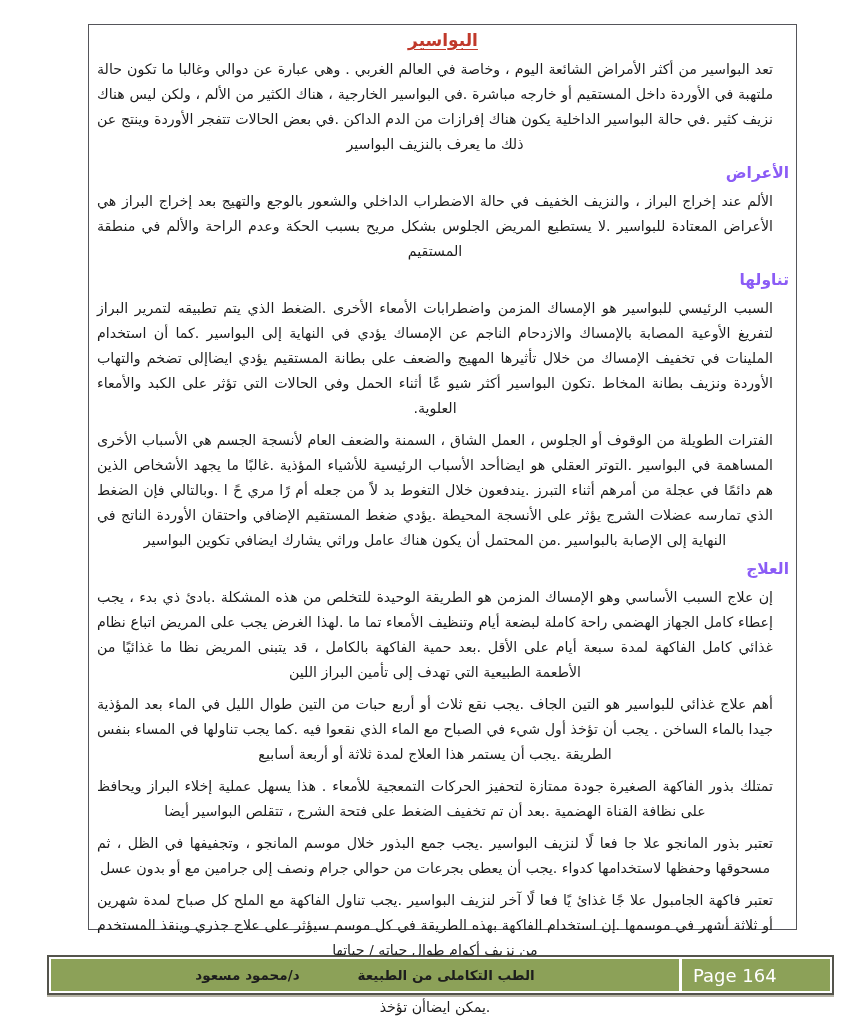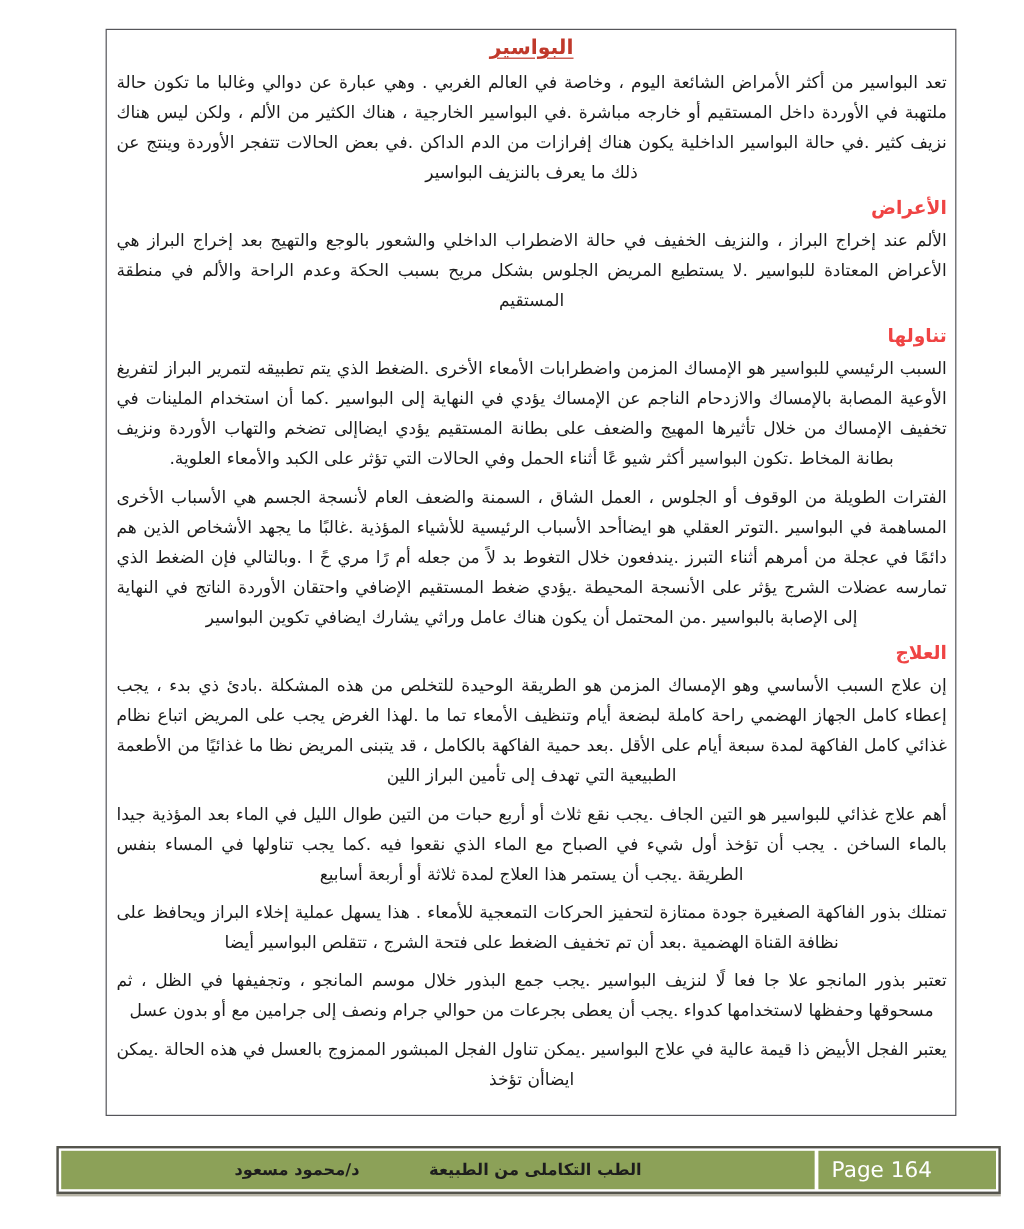--- a/index.html
+++ b/index.html
@@ -21,25 +21,25 @@
     direction:rtl;text-align:center;
     color:var(--title-red,#c0392b);
     font-weight:bold;font-size:17px;
     text-decoration:underline;text-underline-offset:3px;
     margin:3px 0 7px 0;
   }
   .para{
     direction:rtl;unicode-bidi:embed;
     text-align:justify;text-align-last:center;
     font-size:14.2px;line-height:25px;color:#1c1c1c;
-    margin:0 0 7px 0;
+    margin:0 16px 7px 0;
   }
   .heading{
     direction:rtl;text-align:right;
-    font-weight:bold;font-size:15.5px;color:#ef4444;
+    font-weight:bold;font-size:15.5px;color:#8b5cf6;
     margin:3px 0 7px 0;
   }
   .footer-bar{
     position:absolute;left:47px;top:955px;width:787px;
     box-sizing:border-box;
     border:2px solid #54544c;background:#ffffff;padding:2px;
     box-shadow:0 2px 0 #b7b4a6;
     display:flex;align-items:stretch;
   }
   .footer-main{
@@ -67,20 +67,21 @@
   <h2 class="heading">الأعراض</h2>
   <p class="para">الألم عند إخراج البراز ، والنزيف الخفيف في حالة الاضطراب الداخلي والشعور بالوجع والتهيج بعد إخراج البراز هي الأعراض المعتادة للبواسير .لا يستطيع المريض الجلوس بشكل مريح بسبب الحكة وعدم الراحة والألم في منطقة المستقيم</p>
   <h2 class="heading">تناولها</h2>
   <p class="para">السبب الرئيسي للبواسير هو الإمساك المزمن واضطرابات الأمعاء الأخرى .الضغط الذي يتم تطبيقه لتمرير البراز لتفريغ الأوعية المصابة بالإمساك والازدحام الناجم عن الإمساك يؤدي في النهاية إلى البواسير .كما أن استخدام الملينات في تخفيف الإمساك من خلال تأثيرها المهيج والضعف على بطانة المستقيم يؤدي ايضاإلى تضخم والتهاب الأوردة ونزيف بطانة المخاط .تكون البواسير أكثر شيو عًا أثناء الحمل وفي الحالات التي تؤثر على الكبد والأمعاء العلوية.</p>
   <p class="para">الفترات الطويلة من الوقوف أو الجلوس ، العمل الشاق ، السمنة والضعف العام لأنسجة الجسم هي الأسباب الأخرى المساهمة في البواسير .التوتر العقلي هو ايضاأحد الأسباب الرئيسية للأشياء المؤذية .غالبًا ما يجهد الأشخاص الذين هم دائمًا في عجلة من أمرهم أثناء التبرز .يندفعون خلال التغوط بد لاً من جعله أم رًا مري حً ا .وبالتالي فإن الضغط الذي تمارسه عضلات الشرج يؤثر على الأنسجة المحيطة .يؤدي ضغط المستقيم الإضافي واحتقان الأوردة الناتج في النهاية إلى الإصابة بالبواسير .من المحتمل أن يكون هناك عامل وراثي يشارك ايضافي تكوين البواسير</p>
   <h2 class="heading">العلاج</h2>
   <p class="para">إن علاج السبب الأساسي وهو الإمساك المزمن هو الطريقة الوحيدة للتخلص من هذه المشكلة .بادئ ذي بدء ، يجب إعطاء كامل الجهاز الهضمي راحة كاملة لبضعة أيام وتنظيف الأمعاء تما ما .لهذا الغرض يجب على المريض اتباع نظام غذائي كامل الفاكهة لمدة سبعة أيام على الأقل .بعد حمية الفاكهة بالكامل ، قد يتبنى المريض نظا ما غذائيًا من الأطعمة الطبيعية التي تهدف إلى تأمين البراز اللين</p>
   <p class="para">أهم علاج غذائي للبواسير هو التين الجاف .يجب نقع ثلاث أو أربع حبات من التين طوال الليل في الماء بعد المؤذية جيدا بالماء الساخن . يجب أن تؤخذ أول شيء في الصباح مع الماء الذي نقعوا فيه .كما يجب تناولها في المساء بنفس الطريقة .يجب أن يستمر هذا العلاج لمدة ثلاثة أو أربعة أسابيع</p>
   <p class="para">تمتلك بذور الفاكهة الصغيرة جودة ممتازة لتحفيز الحركات التمعجية للأمعاء . هذا يسهل عملية إخلاء البراز ويحافظ على نظافة القناة الهضمية .بعد أن تم تخفيف الضغط على فتحة الشرج ، تتقلص البواسير أيضا</p>
   <p class="para">تعتبر بذور المانجو علا جا فعا لًا لنزيف البواسير .يجب جمع البذور خلال موسم المانجو ، وتجفيفها في الظل ، ثم مسحوقها وحفظها لاستخدامها كدواء .يجب أن يعطى بجرعات من حوالي جرام ونصف إلى جرامين مع أو بدون عسل</p>
+  <p class="para">تعتبر فاكهة الجامبول علا جًا غذائ يًا فعا لًا آخر لنزيف البواسير .يجب تناول الفاكهة مع الملح كل صباح لمدة شهرين أو ثلاثة أشهر في موسمها .إن استخدام الفاكهة بهذه الطريقة في كل موسم سيؤثر على علاج جذري وينقذ المستخدم من نزيف أكوام طوال حياته / حياتها</p>
   <p class="para">يعتبر الفجل الأبيض ذا قيمة عالية في علاج البواسير .يمكن تناول الفجل المبشور الممزوج بالعسل في هذه الحالة .يمكن ايضاأن تؤخذ</p>
 </div>
 
 <div class="footer-bar">
   <div class="footer-main">
     <span>الطب التكاملى من الطبيعة</span>
     <span>د/محمود مسعود</span>
   </div>
   <div class="footer-divider"></div>
   <div class="footer-page">

